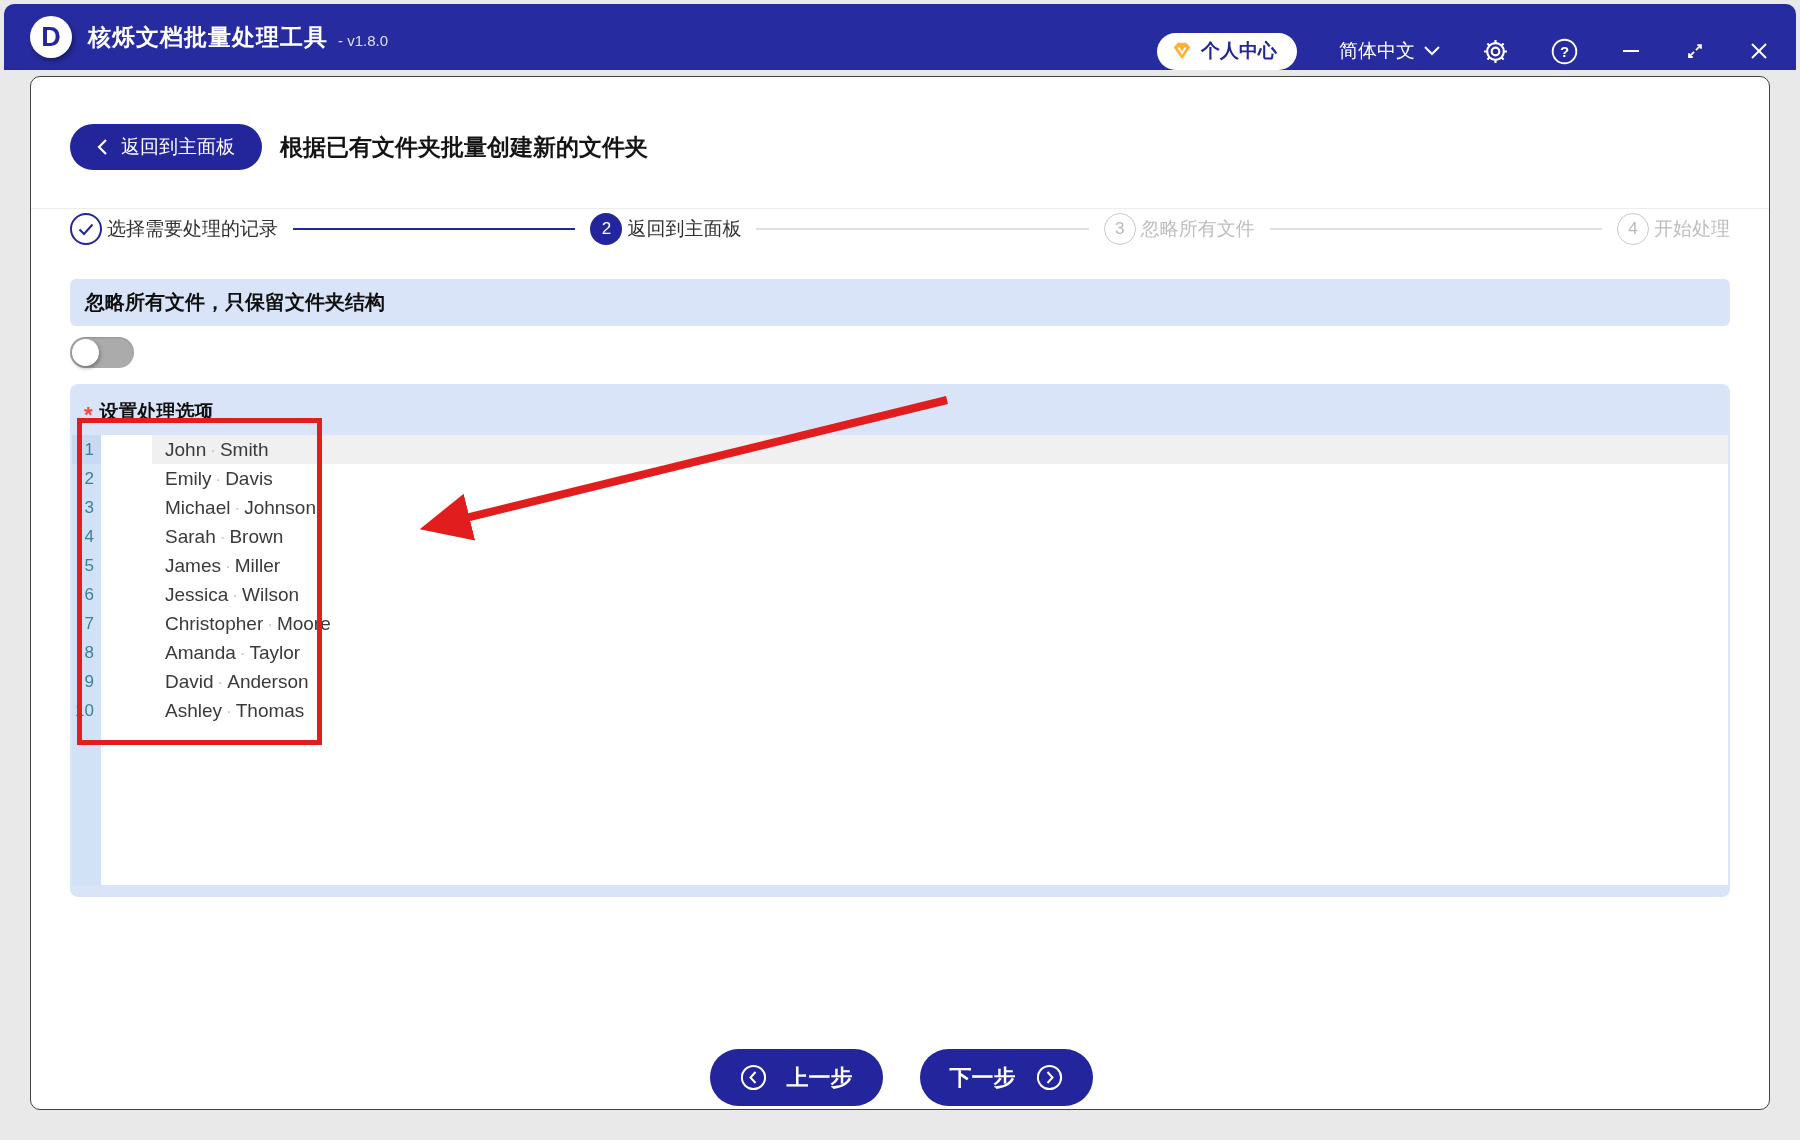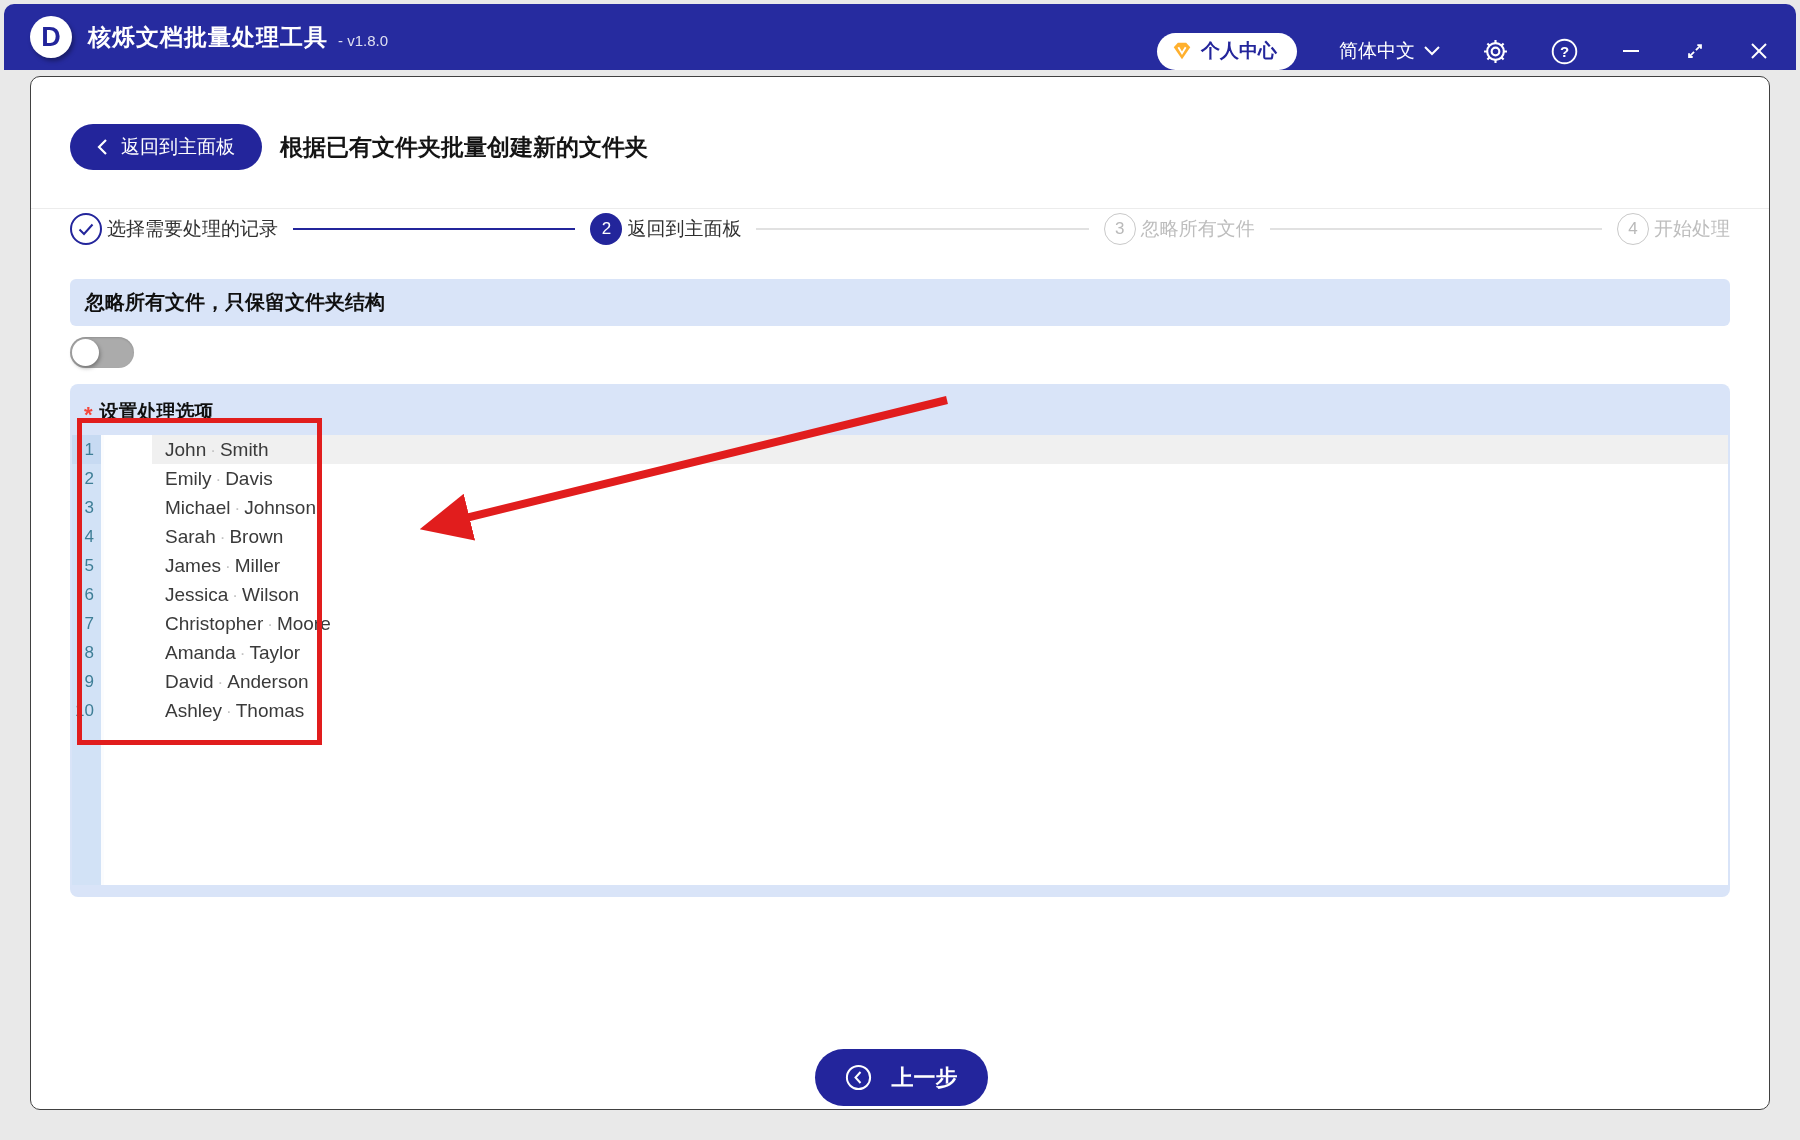--- a/index.html
+++ b/index.html
@@ -269,14 +269,23 @@
   <div class="footer">
     <button class="nav-btn">
       <span style="display:flex;">
         <svg width="27" height="27" viewBox="0 0 27 27">
           <circle cx="13.5" cy="13.5" r="11.6" fill="none" stroke="#fff" stroke-width="2"></circle>
           <polyline points="15.5,8 10.5,13.5 15.5,19" fill="none" stroke="#fff" stroke-width="2"></polyline>
         </svg>
       </span>
       <span>上一步</span>
     </button>
+    <button class="nav-btn">
+      <span>下一步</span>
+      <span style="display:flex;">
+        <svg width="27" height="27" viewBox="0 0 27 27">
+          <circle cx="13.5" cy="13.5" r="11.6" fill="none" stroke="#fff" stroke-width="2"></circle>
+          <polyline points="11.5,8 16.5,13.5 11.5,19" fill="none" stroke="#fff" stroke-width="2"></polyline>
+        </svg>
+      </span>
+    </button>
   </div>
 </div>
 
 </body></html>

